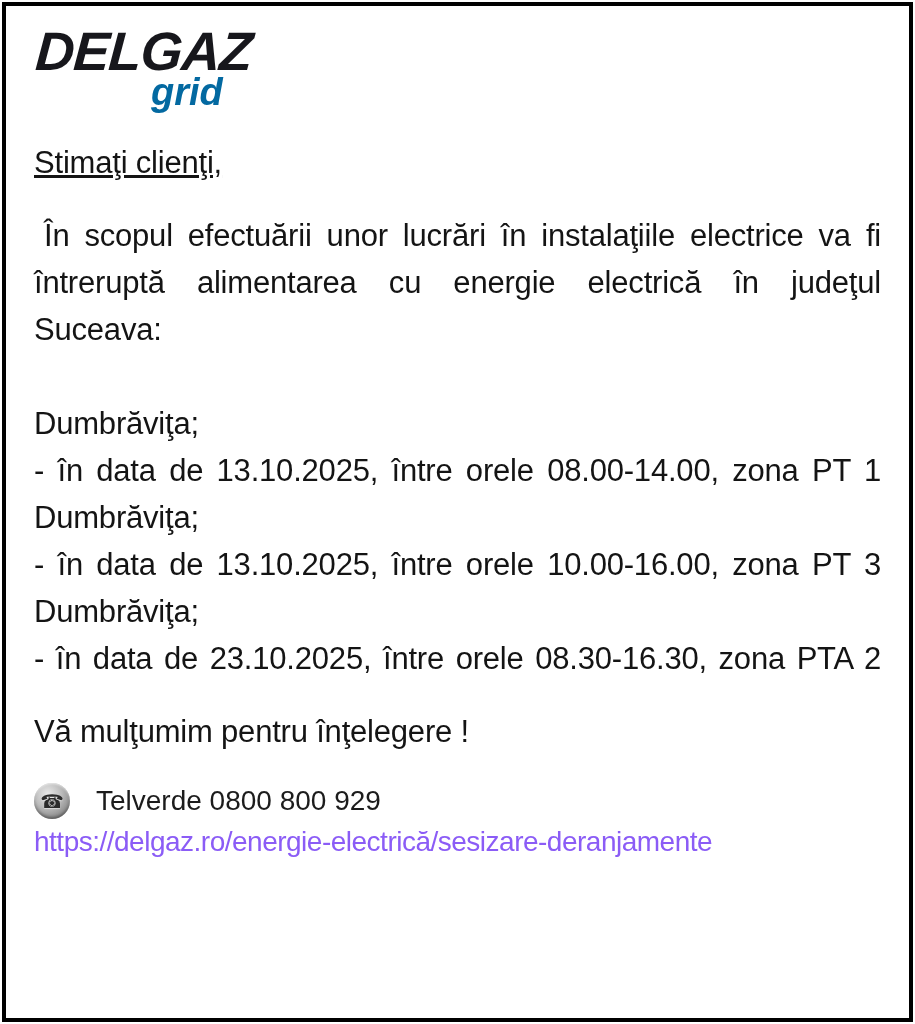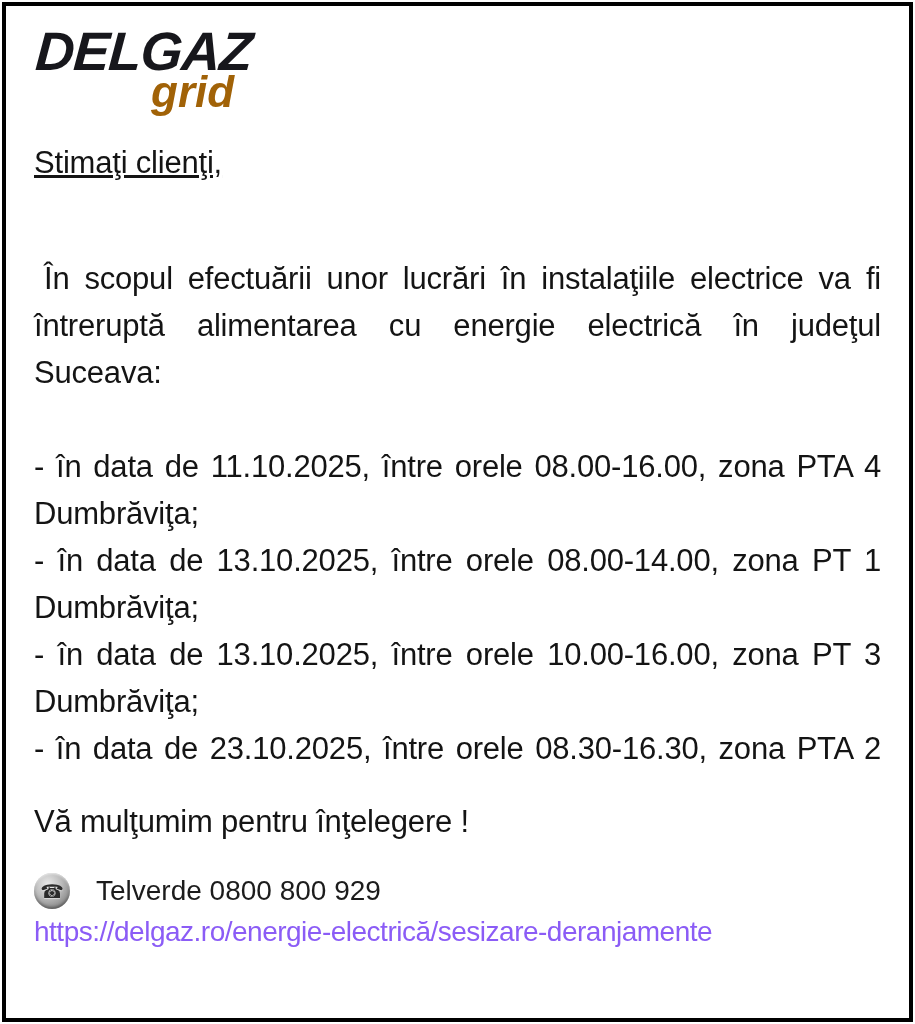--- a/index.html
+++ b/index.html
@@ -35,37 +35,37 @@
     font-size: 54px;
     font-weight: 800;
     font-style: italic;
     letter-spacing: -1px;
     color: #17171c;
     line-height: 52px;
     transform: skewX(-4deg);
     transform-origin: left bottom;
   }
   .logo-secondary {
-    font-size: 44px;
+    font-size: 38px;
     font-weight: 700;
     font-style: italic;
-    color: #a16207;
+    color: #0369a1;
     line-height: 30px;
     margin-left: 117px;
     letter-spacing: 0px;
   }
   
   .txt {
     font-size: 31px;
     line-height: 47px;
     letter-spacing: -0.2px;
     color: #141414;
   }
   .salutation { margin-top: 32px; text-decoration: underline; }
-  .intro      { margin-top: 69px; }
+  .intro      { margin-top: 26px; }
   .outage-list{ margin-top: 47px; }
   .closing    { margin-top: 26px; }
   .line-just {
     text-align: justify;
     text-align-last: justify;
   }
   .line-left { text-align: left; }
   .indent1 { text-indent: 10px; }
   
   .footer-phone-row {
@@ -119,21 +119,20 @@
     <div class="txt salutation line-left">Stimaţi clienţi,</div>
 
     <div class="intro">
       <div class="txt line-just indent1">În scopul efectuării unor lucrări în instalaţiile electrice va fi</div>
       <div class="txt line-just">întreruptă alimentarea cu energie electrică în judeţul</div>
       <div class="txt line-left">Suceava:</div>
     </div>
 
     <div class="outage-list">
       <div>
-        <div class="txt line-just">- în data de 11.10.2025, între orele 08.00-16.00, zona PTA 4</div>
         <div class="txt line-left">Dumbrăviţa;</div>
       </div>
       <div>
         <div class="txt line-just">- în data de 13.10.2025, între orele 08.00-14.00, zona PT 1</div>
         <div class="txt line-left">Dumbrăviţa;</div>
       </div>
       <div>
         <div class="txt line-just">- în data de 13.10.2025, între orele 10.00-16.00, zona PT 3</div>
         <div class="txt line-left">Dumbrăviţa;</div>
       </div>

